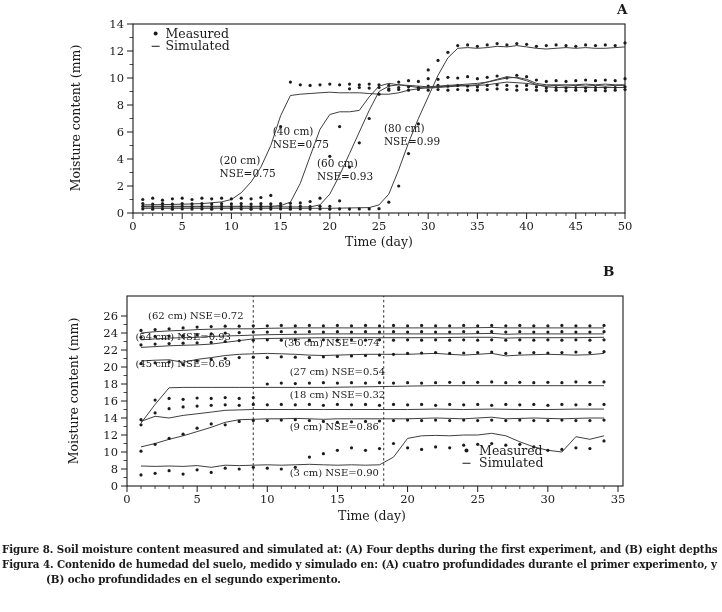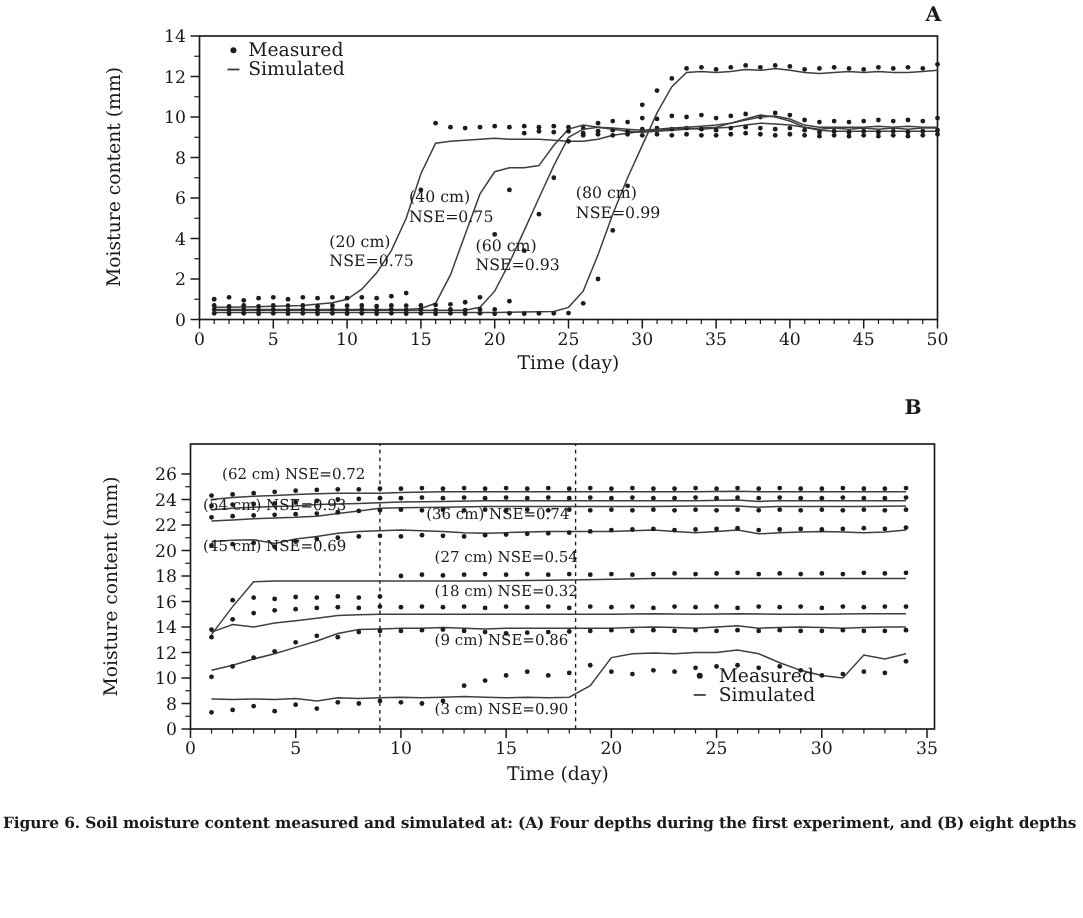--- a/index.html
+++ b/index.html
@@ -747,16 +747,20 @@
       </g>
       <g font-family="&quot;DejaVu Serif&quot;,serif" font-size="12.5px" fill="#1a1a1a">
         <circle cx="466.4914285714285" cy="198.55" r="2" fill="#1c1c1c"></circle>
         <text x="479.1171428571429" y="202.55">Measured</text>
         <line x1="462.4914285714285" x2="470.4914285714285" y1="211.3" y2="211.3" stroke="#3f3f3f" stroke-width="1.2"></line>
         <text x="479.1171428571429" y="215.3">Simulated</text>
       </g>
     </svg>
   <div class="captions">
     <div class="cap">
-      <div class="cap-line">Figure 6. Soil moisture content measured and simulated at: (A) Four depths during the first experiment, and (B) eight depths</div>
+      <div class="cap-line">Figure 8. Soil moisture content measured and simulated at: (A) Four depths during the first experiment, and (B) eight depths</div>
+    </div>
+    <div class="cap">
+      <div class="cap-line">Figura 4. Contenido de humedad del suelo, medido y simulado en: (A) cuatro profundidades durante el primer experimento, y</div>
+      <div class="cap-line cap-cont">(B) ocho profundidades en el segundo experimento.</div>
     </div>
   </div>
 </div>
 
 </body></html>

